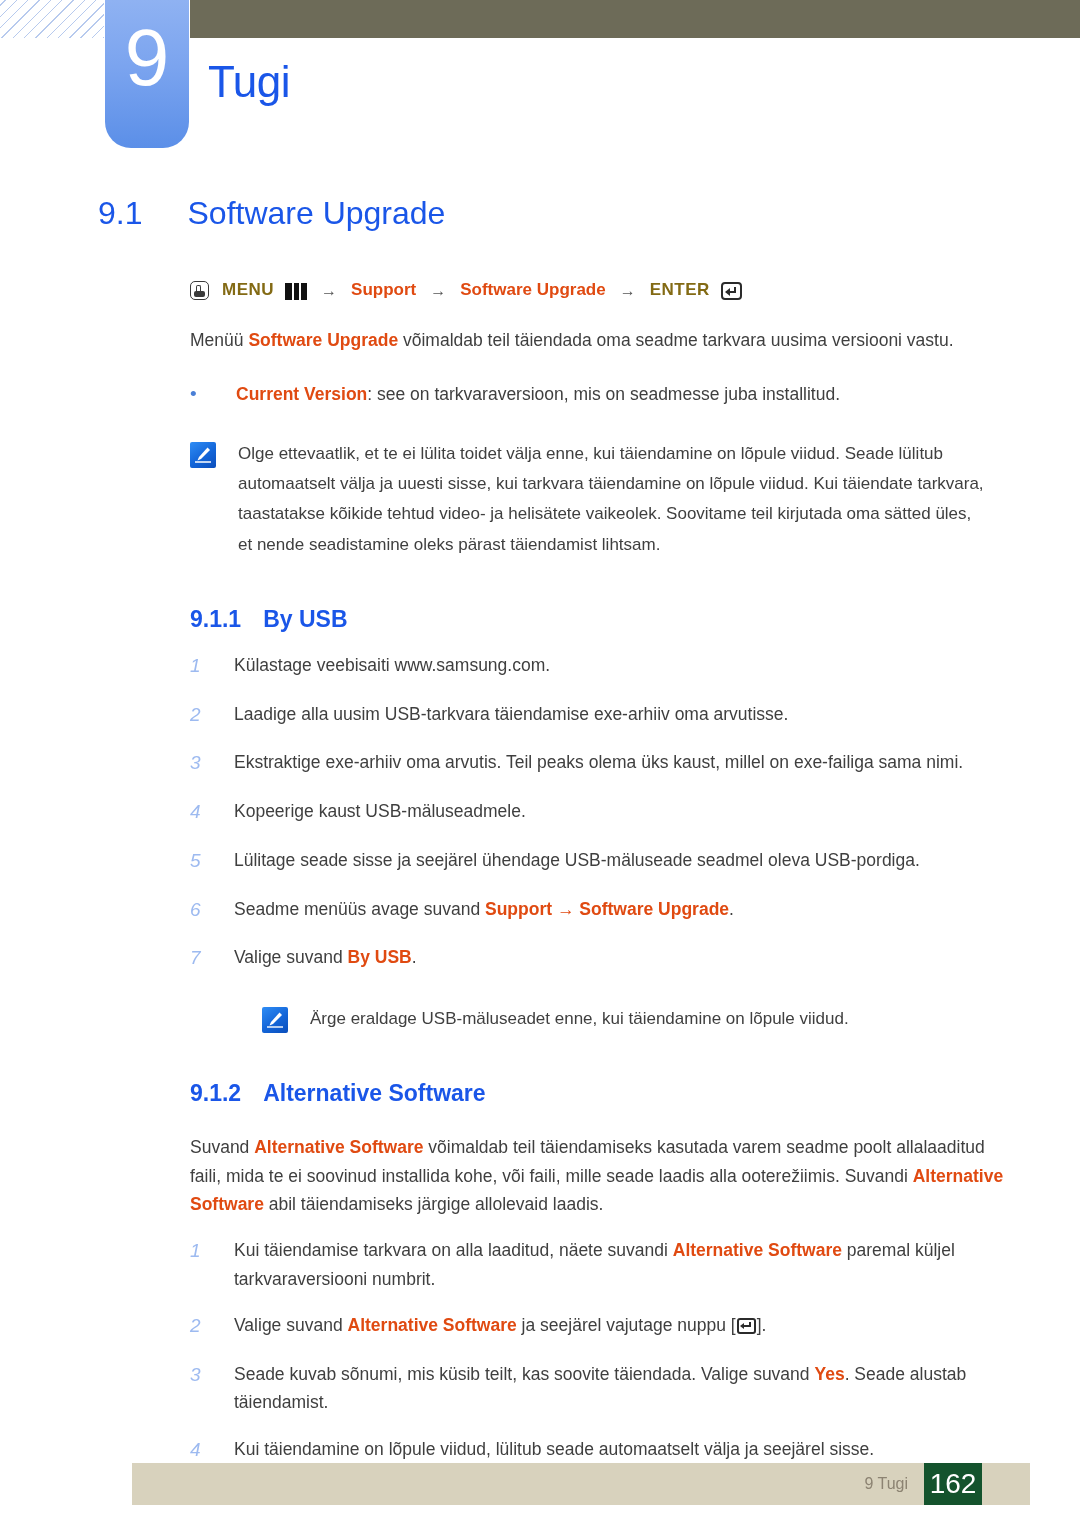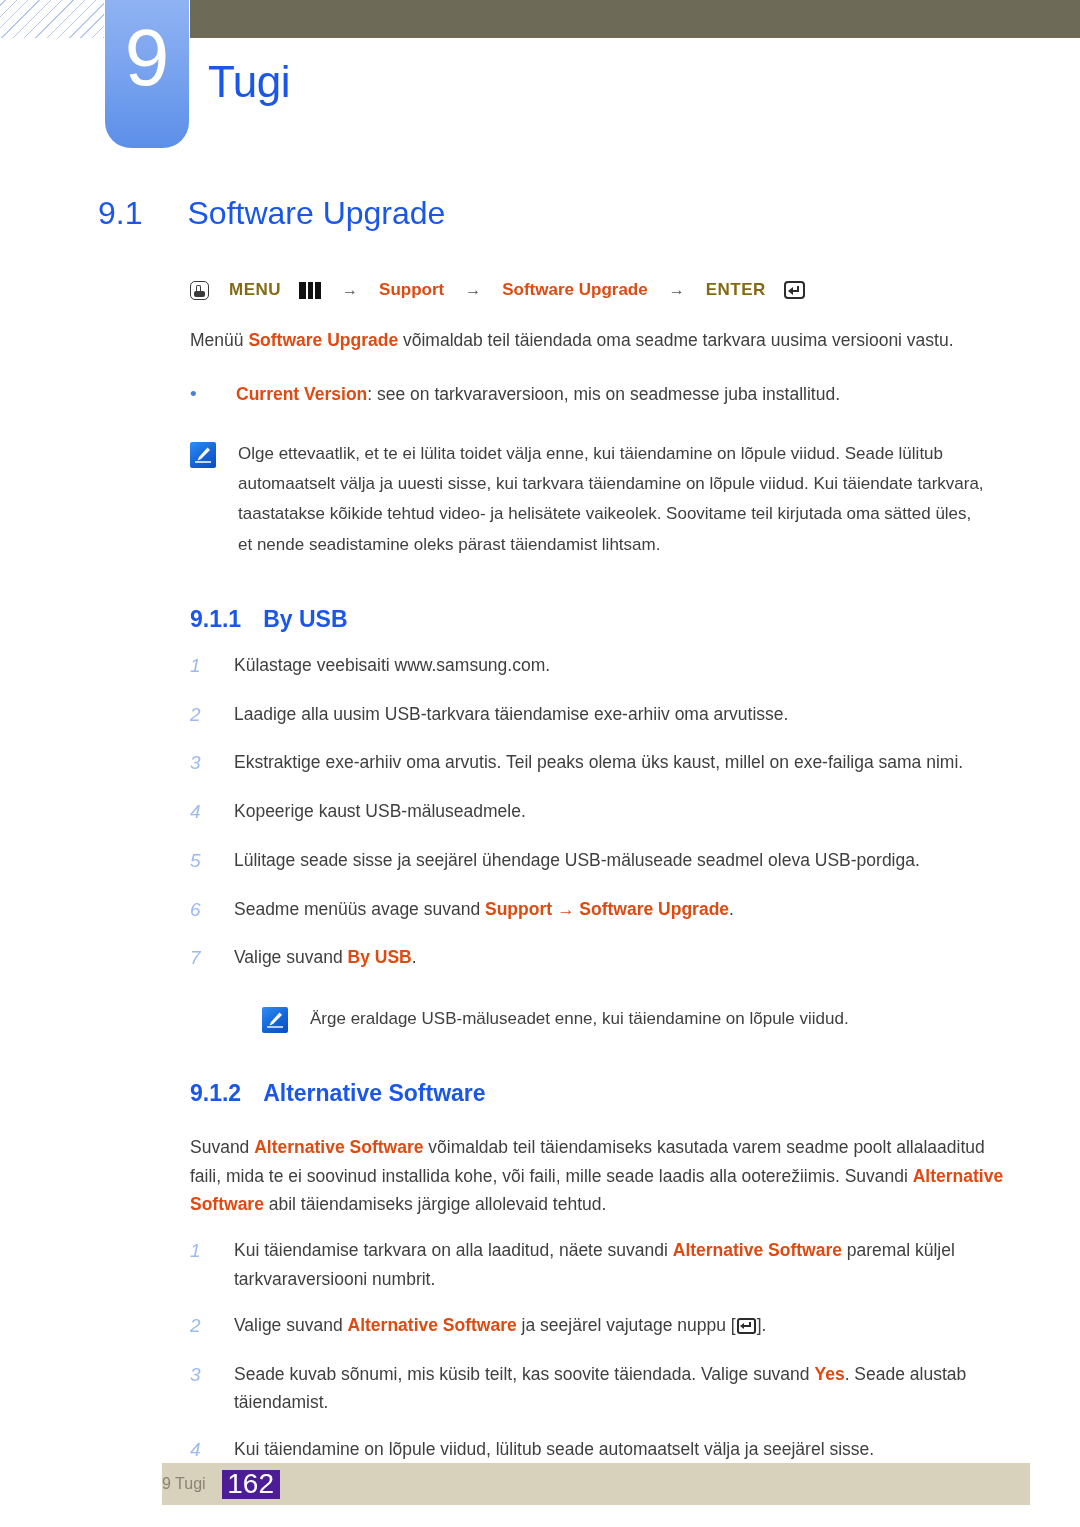--- a/index.html
+++ b/index.html
@@ -86,22 +86,22 @@
     color: #1a56e8;
     font-weight: 400;
     text-align: center;
   }
   .h1-num { font-weight: 400; }
 
   .menu-path {
     margin: 48px 0 0 190px;
     font-size: 17px;
     display: flex;
-    align-items: center;
-    gap: 16px;
+    align-items: flex-end;
+    gap: 9px;
     white-space: nowrap;
   }
   .menu-path .kw-olive { color: #836a14; font-weight: bold; letter-spacing: .5px; }
   .menu-path .kw-orange { color: #e04a11; font-weight: bold; }
   .menu-path .arrow { color: #555; padding: 0 5px; font-size: 16px; }
 
   .icon-hand {
     display: inline-block;
     width: 19px; height: 19px;
     border: 1.6px solid #3a3a3a;
@@ -296,37 +296,38 @@
     left: 1px; top: 2.5px;
     width: 0; height: 0;
     border-top: 3.5px solid transparent;
     border-bottom: 3.5px solid transparent;
     border-right: 4px solid #2b2b2b;
   }
 
   
   .footer {
     position: absolute;
-    left: 162px;
+    left: 132px;
     right: 50px;
     bottom: 22px;
     height: 42px;
     background: #d8d2bd;
     display: flex;
     align-items: center;
+    justify-content: flex-end;
   }
   .footer-label {
     font-size: 16px;
     color: #8c8372;
     margin-right: 16px;
   }
   .footer-page {
     width: 58px;
-    height: 29px;
-    background: #4c1d95;
+    height: 42px;
+    background: #14532d;
     color: #ffffff;
     font-size: 28px;
     display: flex;
     align-items: center;
     justify-content: center;
     margin-right: 48px;
   }
 </style>
 </head>
 <body>
@@ -422,21 +423,21 @@
       </svg>
     </span>
     <span class="note-text">Ärge eraldage USB-mäluseadet enne, kui täiendamine on lõpule viidud.</span>
   </div>
 
   <h3 class="h2">
     <span class="h2num">9.1.2</span>
     <span>Alternative Software</span>
   </h3>
 
-  <p class="body" style="width:830px"><span>Suvand </span><span class="kw">Alternative Software</span><span> võimaldab teil täiendamiseks kasutada varem seadme poolt allalaaditud faili, mida te ei soovinud installida kohe, või faili, mille seade laadis alla ooterežiimis. Suvandi </span><span class="kw">Alternative Software</span><span> abil täiendamiseks järgige allolevaid tehtud.</span></p>
+  <p class="body" style="width:830px"><span>Suvand </span><span class="kw">Alternative Software</span><span> võimaldab teil täiendamiseks kasutada varem seadme poolt allalaaditud faili, mida te ei soovinud installida kohe, või faili, mille seade laadis alla ooterežiimis. Suvandi </span><span class="kw">Alternative Software</span><span> abil täiendamiseks järgige allolevaid laadis.</span></p>
 
   <ol class="steps">
     <li>
       <span class="num">1</span>
       <span class="txt"><span>Kui täiendamise tarkvara on alla laaditud, näete suvandi </span><span class="kw">Alternative Software</span><span> paremal küljel tarkvaraversiooni numbrit.</span></span>
     </li>
     <li>
       <span class="num">2</span>
       <span class="txt"><span>Valige suvand </span><span class="kw">Alternative Software</span><span> ja seejärel vajutage nuppu [</span><span class="inline-enter"><span class="ah"></span></span><span>].</span></span>
     </li>

